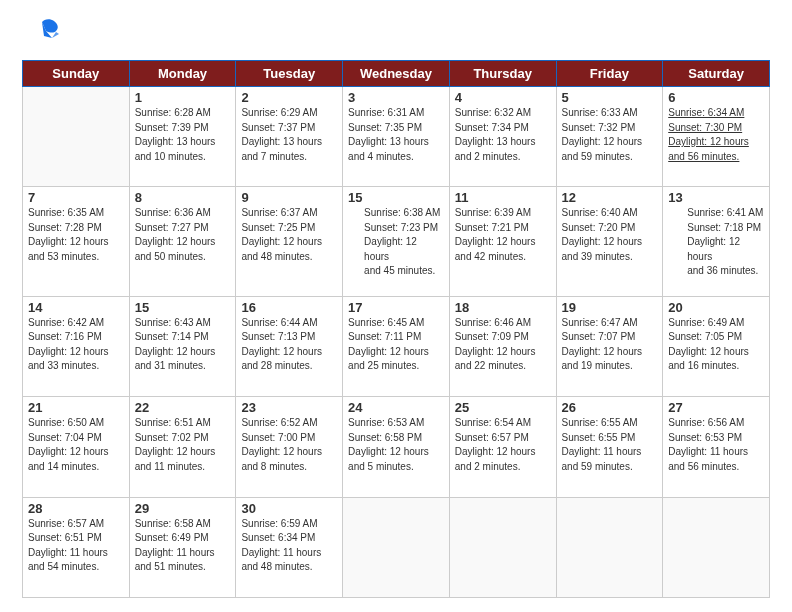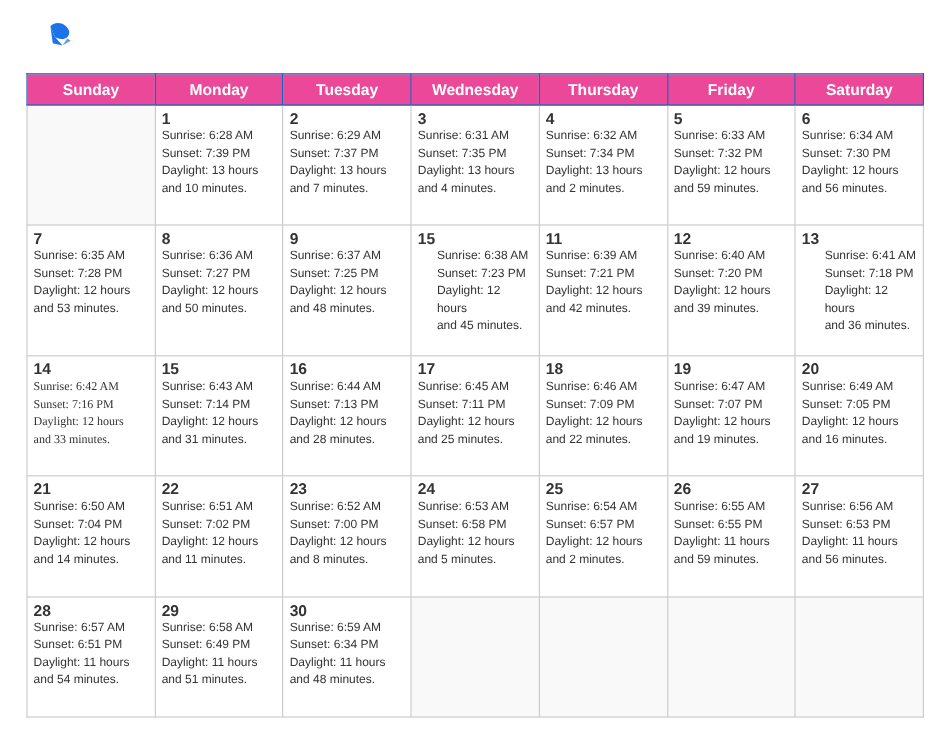--- a/index.html
+++ b/index.html
@@ -37,21 +37,21 @@
       color: #555;
     }
     .calendar {
       flex: 1;
       border: 1px solid #ccc;
       border-collapse: collapse;
       width: 100%;
       table-layout: fixed;
     }
     .calendar th {
-      background-color: #ec4899;
+      background-color: #7f1d1d;
       color: #fff;
       padding: 5px 2px;
       font-size: 13px;
       font-weight: bold;
       border: 1px solid #1565c0;
     }
     .calendar td {
       border: 1px solid #ccc;
       vertical-align: top;
       padding: 3px 5px;
@@ -164,21 +164,21 @@
           </td>
           <td>
             <span class="day-num">5</span>
             <div class="day-info" style="white-space: pre-line;">Sunrise: 6:33 AM
 Sunset: 7:32 PM
 Daylight: 12 hours
 and 59 minutes.</div>
           </td>
           <td>
             <span class="day-num">6</span>
-            <div class="day-info" style="white-space: pre-line;">Sunrise: 6:34 AM
+            <div class="day-info" style="white-space: pre-line; text-decoration: underline;">Sunrise: 6:34 AM
 Sunset: 7:30 PM
 Daylight: 12 hours
 and 56 minutes.</div>
           </td>
         </tr>
         <tr>
           <td>
             <span class="day-num">7</span>
             <div class="day-info" style="white-space: pre-line;">Sunrise: 6:35 AM
 Sunset: 7:28 PM
@@ -224,21 +224,21 @@
             <span class="day-num">13</span>
             <div class="day-info" style="white-space: pre-line; margin-left: 19px;">Sunrise: 6:41 AM
 Sunset: 7:18 PM
 Daylight: 12 hours
 and 36 minutes.</div>
           </td>
         </tr>
         <tr>
           <td>
             <span class="day-num">14</span>
-            <div class="day-info" style="white-space: pre-line; font-family: Liberation Serif, serif;">Sunrise: 6:42 AM
+            <div class="day-info" style="white-space: pre-line;">Sunrise: 6:42 AM
 Sunset: 7:16 PM
 Daylight: 12 hours
 and 33 minutes.</div>
           </td>
           <td>
             <span class="day-num">15</span>
             <div class="day-info" style="white-space: pre-line;">Sunrise: 6:43 AM
 Sunset: 7:14 PM
 Daylight: 12 hours
 and 31 minutes.</div>

